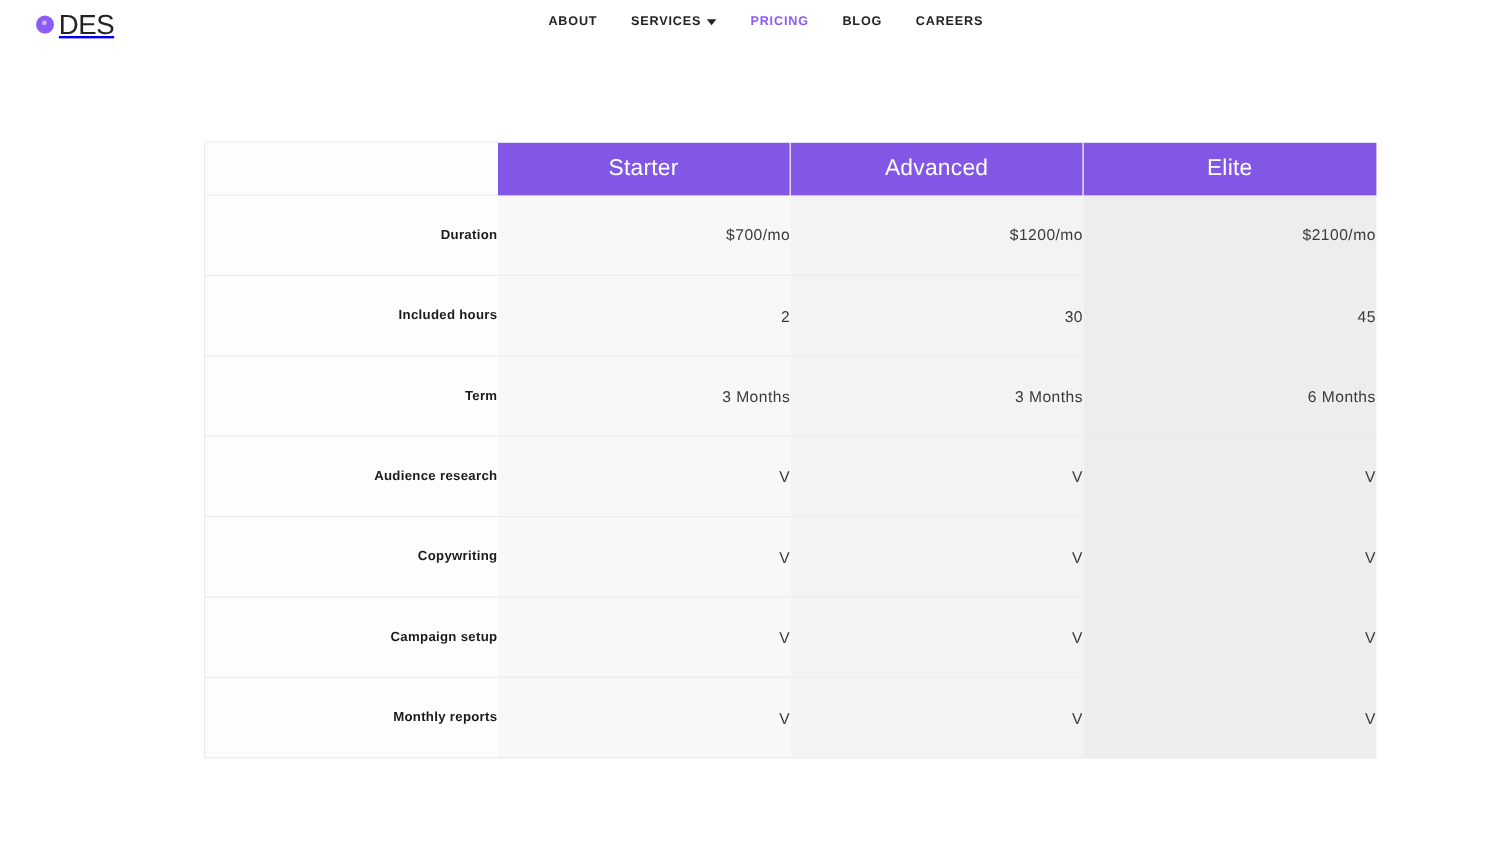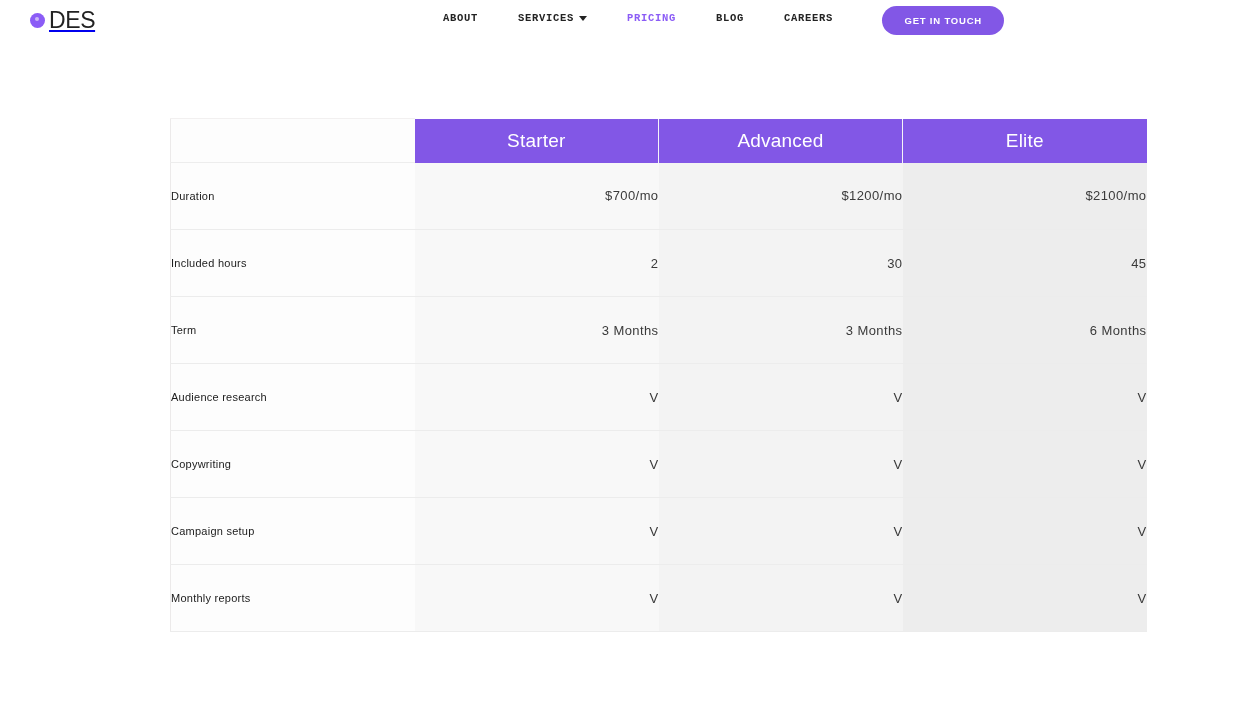--- a/index.html
+++ b/index.html
@@ -51,26 +51,25 @@
   .brand-name {
     font-size: 23px;
     font-weight: 400;
     letter-spacing: -0.4px;
     color: #222222;
     line-height: 1;
   }
 
   .main-nav {
     position: absolute;
-    left: 443px;
+    left: 457px;
     top: 12px;
     display: flex;
     align-items: center;
-    gap: 40px;
-    font-family: Liberation Mono, monospace;
+    gap: 28px;
   }
   .nav-link {
     font-size: 10.5px;
     font-weight: 700;
     letter-spacing: 0.7px;
     color: #232323;
     text-decoration: none;
     white-space: nowrap;
     display: flex;
     align-items: center;
@@ -154,23 +153,24 @@
     padding: 0 0 0 0;
     vertical-align: middle;
     border-bottom: 1px solid #ececec;
   }
 
   td.row-label {
     background: #fdfdfd;
     border-left: 1px solid #eceaea;
     padding-left: 27px;
     font-size: 11px;
-    font-weight: 400;
+    font-weight: 700;
     letter-spacing: 0.25px;
     color: #1b1b1b;
+    text-align: right;
   }
 
   td.cell {
     text-align: right;
     font-size: 13px;
     font-weight: 400;
     letter-spacing: 0.4px;
     color: #3a3a3a;
   }
   td.cell.col-1 { background: #f8f8f8; }
@@ -206,21 +206,20 @@
       <span>PRICING</span>
     </a>
     <a class="nav-link" href="#">
       <span>BLOG</span>
     </a>
     <a class="nav-link" href="#">
       <span>CAREERS</span>
     </a>
   </nav>
 
-  <button class="cta-button">GET IN TOUCH</button>
 </header>
 
 <div class="table-wrap">
   <table class="pricing-table">
     <colgroup>
       <col class="c-label">
       <col class="c-plan">
       <col class="c-plan">
       <col class="c-plan">
     </colgroup>

